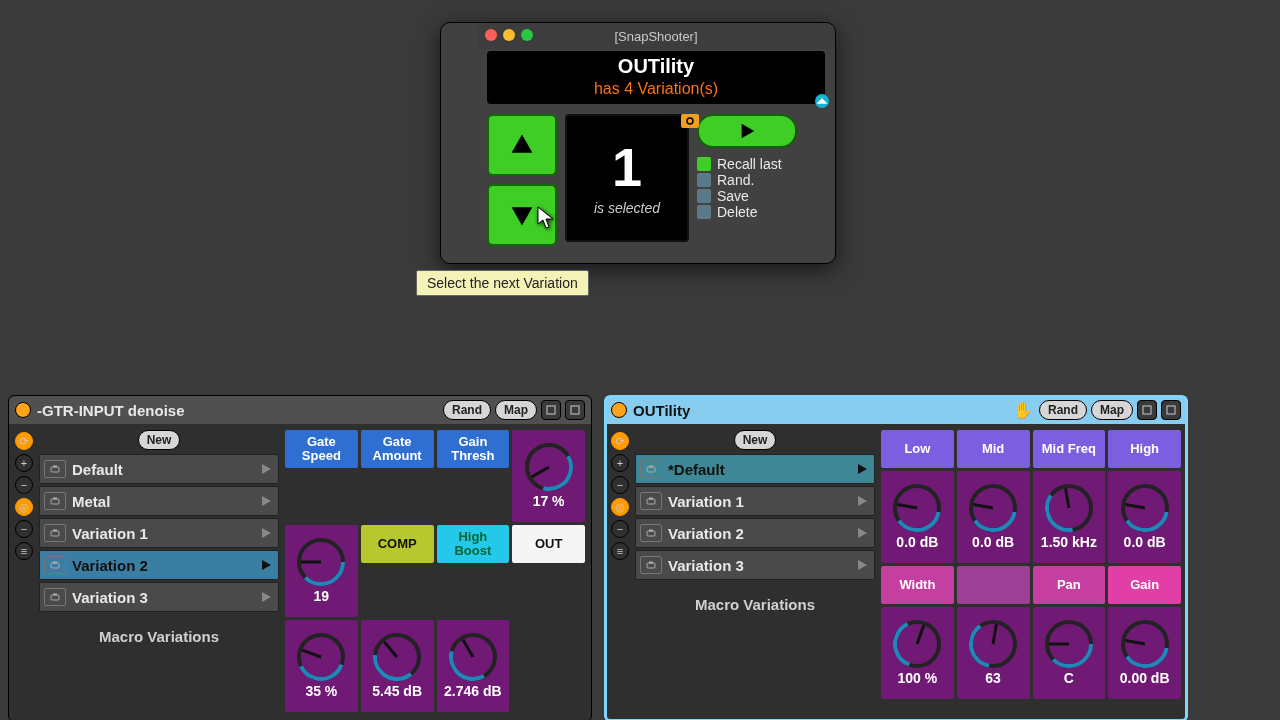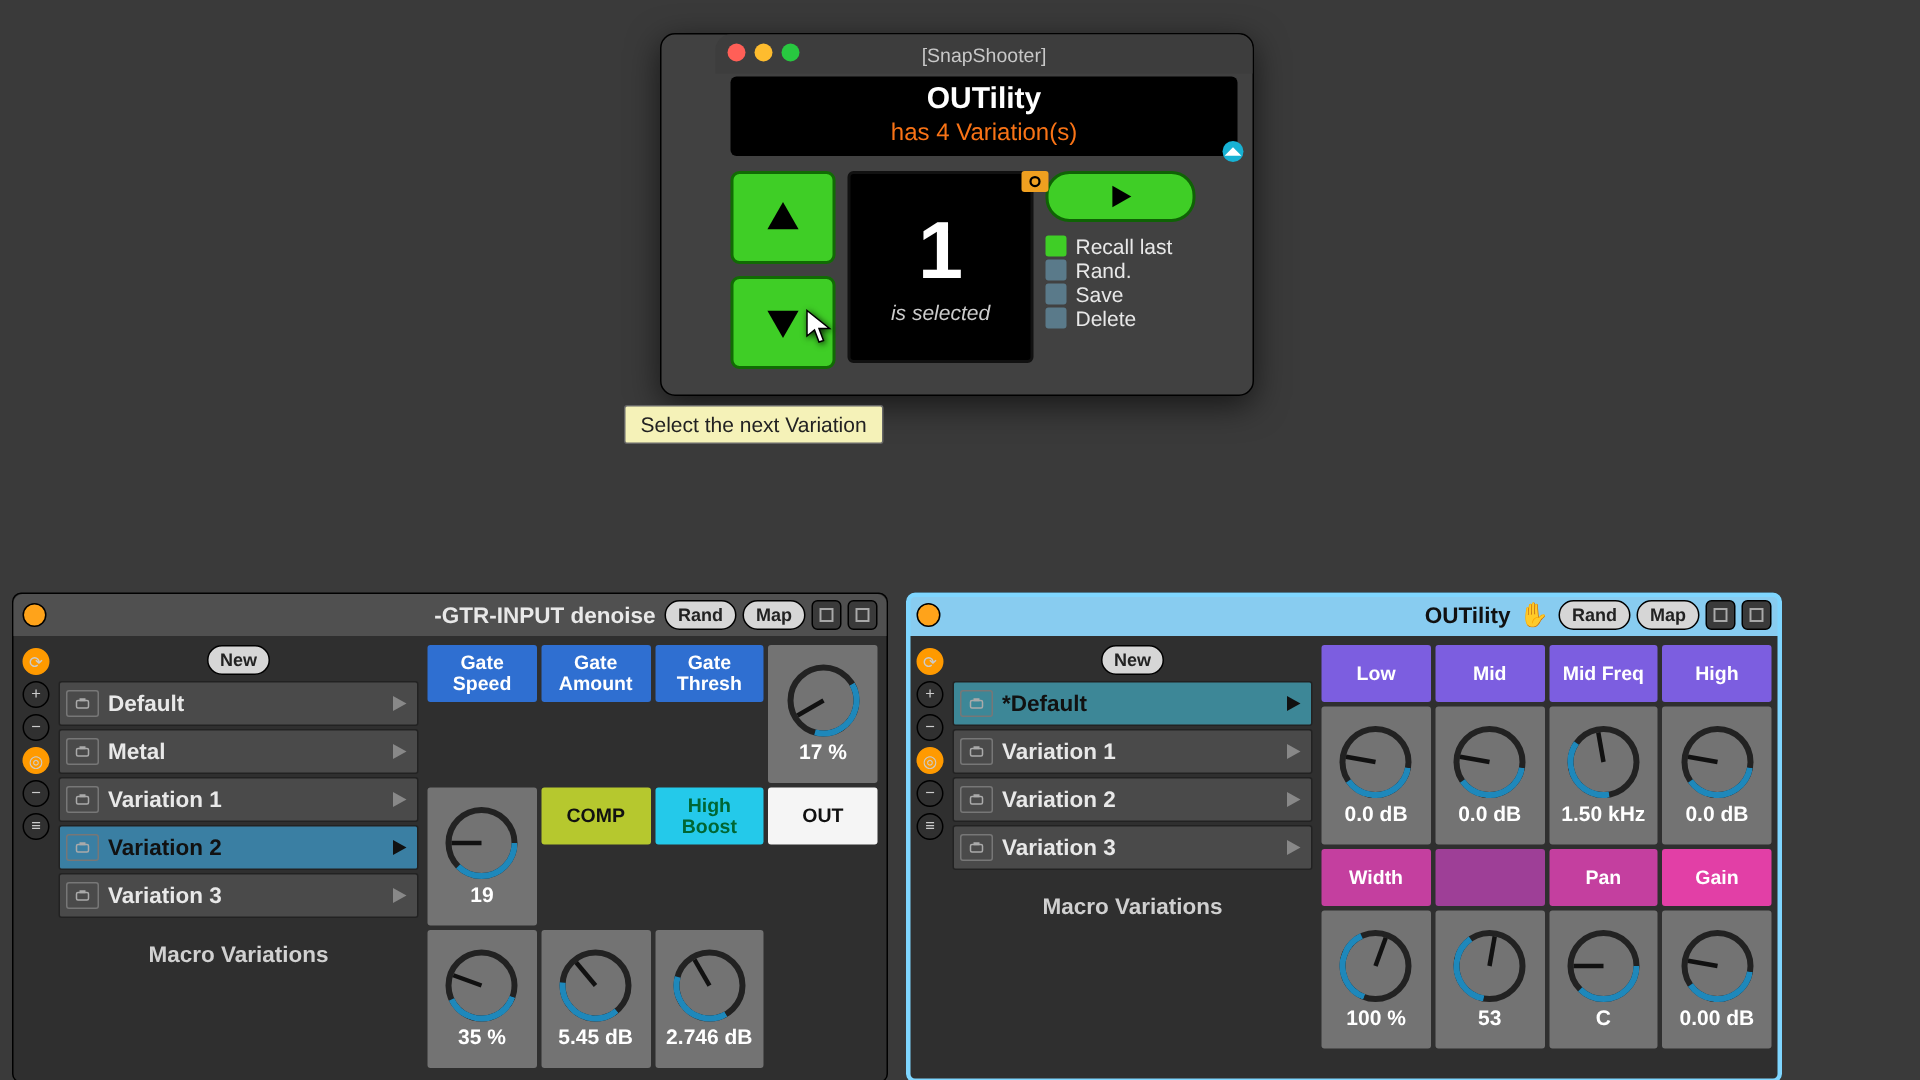--- a/index.html
+++ b/index.html
@@ -80,21 +80,21 @@
     padding:4px 10px; font-size:14px; border:1px solid #666; border-radius:2px;
   }
   
   .rack { position:absolute; left:8px; top:395px; display:flex; gap:12px; }
   .device {
     width:582px; border:1px solid #000; border-radius:6px; background:#2f2f2f;
   }
   .device.sel { outline:3px solid #7fd6ff; outline-offset:-3px; }
   .dev-title {
     height:28px; background:#505050; border-top-left-radius:6px; border-top-right-radius:6px;
-    display:flex; align-items:center; padding:0 6px; gap:6px;text-align:right;
+    display:flex; align-items:center; padding:0 6px; gap:6px;
   }
   .device.sel .dev-title { background:#88ccf0; color:#000; }
   .dot { width:14px; height:14px; border-radius:50%; background:#ffa31a; border:1px solid #000; }
   .dev-title-text { font-weight:600; font-size:15px; flex:1; }
   .device.sel .dev-title-text { color:#111; }
   .hand-icon { color:#2a5fc7; font-size:16px; }
   .titlebar-right { display:flex; gap:4px; align-items:center; }
   .chip { background:#d6d6d6; color:#222; font-size:12px; font-weight:600; padding:2px 8px; border-radius:10px; border:1px solid #000; cursor:pointer; }
   .square-btn { width:18px; height:18px; border-radius:4px; background:#3a3a3a; border:1px solid #000; display:flex; align-items:center; justify-content:center; cursor:pointer; }
   .square-btn svg{width:10px;height:10px}
@@ -121,21 +121,21 @@
   .play-tri svg{width:12px;height:12px}
   .macro-label { text-align:center; padding:16px 0; color:#d0d0d0; font-weight:600; font-size:15px; }
   
   .knobgrid { flex:1; display:grid; grid-template-columns:repeat(4,1fr); grid-template-rows:auto auto auto auto; gap:3px; }
   .device.sel .knobgrid { grid-template-columns:repeat(4,1fr); }
   .khead {
     height:38px; border-radius:2px; display:flex; align-items:center; justify-content:center; text-align:center;
     font-size:13px; font-weight:600; color:#fff; padding:0 2px; line-height:1.1; cursor:pointer;
   }
   .kbody {
-    height:92px; background:#737373; border-radius:2px; display:flex; flex-direction:column; align-items:center; justify-content:center; gap:2px;
+    height:92px; background:#701a75; border-radius:2px; display:flex; flex-direction:column; align-items:center; justify-content:center; gap:2px;
   }
   .kval { font-size:14px; font-weight:600; color:#fff; }
   .knob { position:relative; width:48px; height:48px; cursor:pointer; }
   .knob .ring { position:absolute; inset:0; border:4px solid #222; border-radius:50%; }
   
   .knob .arc {
     position:absolute; inset:0; border:4px solid var(--knob-blue); border-radius:50%;
     clip-path: polygon(50% 50%, 0 0, 0 100%, 50% 100%);
   }
   .knob .ind { position:absolute; left:50%; top:50%; width:3px; height:20px; background:#111; transform-origin:top center; }
@@ -332,21 +332,21 @@
                   <polygon points="2,1 11,6 2,11" fill="#888"></polygon>
                 </svg>
               </div>
             </div>
           </div>
           <div class="macro-label">Macro Variations</div>
         </div>
         <div class="knobgrid">
           <div class="khead h-blue">Gate Speed</div>
           <div class="khead h-blue">Gate Amount</div>
-          <div class="khead h-blue">Gate Thresh</div>
+          <div class="khead h-blue">Gain Thresh</div>
           <div class="kbody">
             <div class="knob">
               <div class="ring"></div>
               <div class="arc" style="transform: rotate(-120deg);"></div>
               <div class="ind" style="transform: translate(-50%, 0px) rotate(60deg);"></div>
             </div>
             <div class="kval">17 %</div>
           </div>
           <div class="kbody">
             <div class="knob">
@@ -527,21 +527,21 @@
               <div class="ind" style="transform: translate(-50%, 0px) rotate(200deg);"></div>
             </div>
             <div class="kval">100 %</div>
           </div>
           <div class="kbody">
             <div class="knob">
               <div class="ring"></div>
               <div class="arc" style="transform: rotate(10deg);"></div>
               <div class="ind" style="transform: translate(-50%, 0px) rotate(190deg);"></div>
             </div>
-            <div class="kval">53</div>
+            <div class="kval">63</div>
           </div>
           <div class="kbody">
             <div class="knob">
               <div class="ring"></div>
               <div class="arc" style="transform: rotate(-90deg);"></div>
               <div class="ind" style="transform: translate(-50%, 0px) rotate(90deg);"></div>
             </div>
             <div class="kval">C</div>
           </div>
           <div class="kbody">

